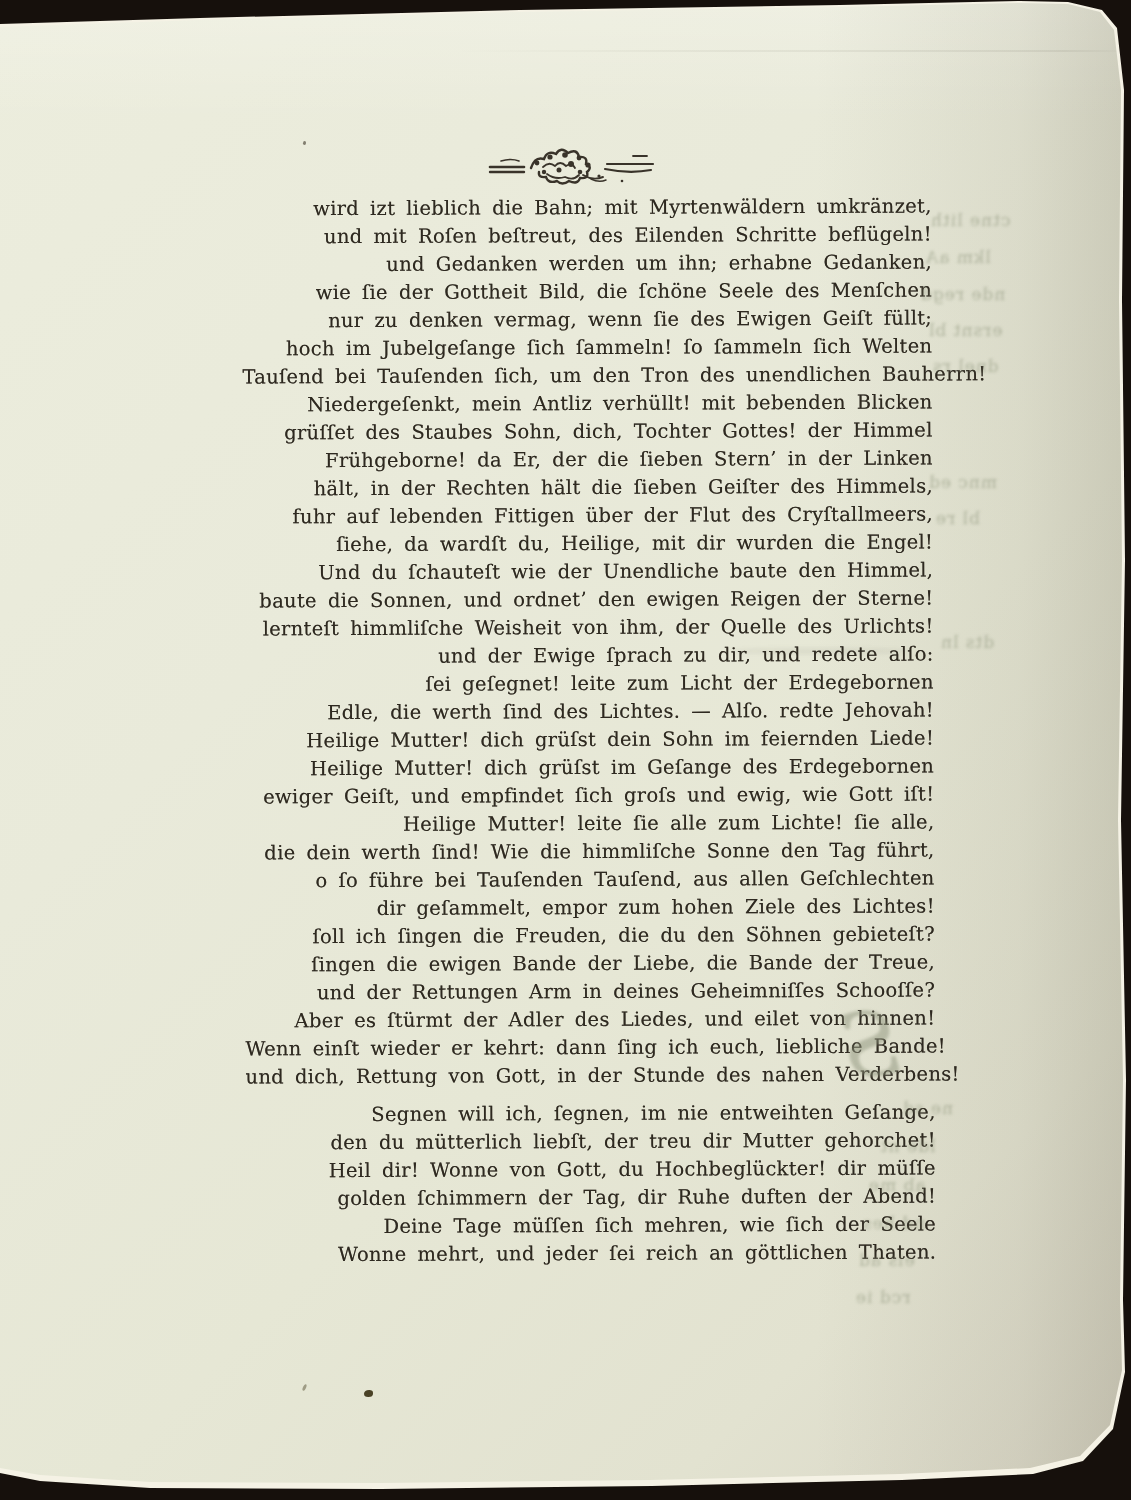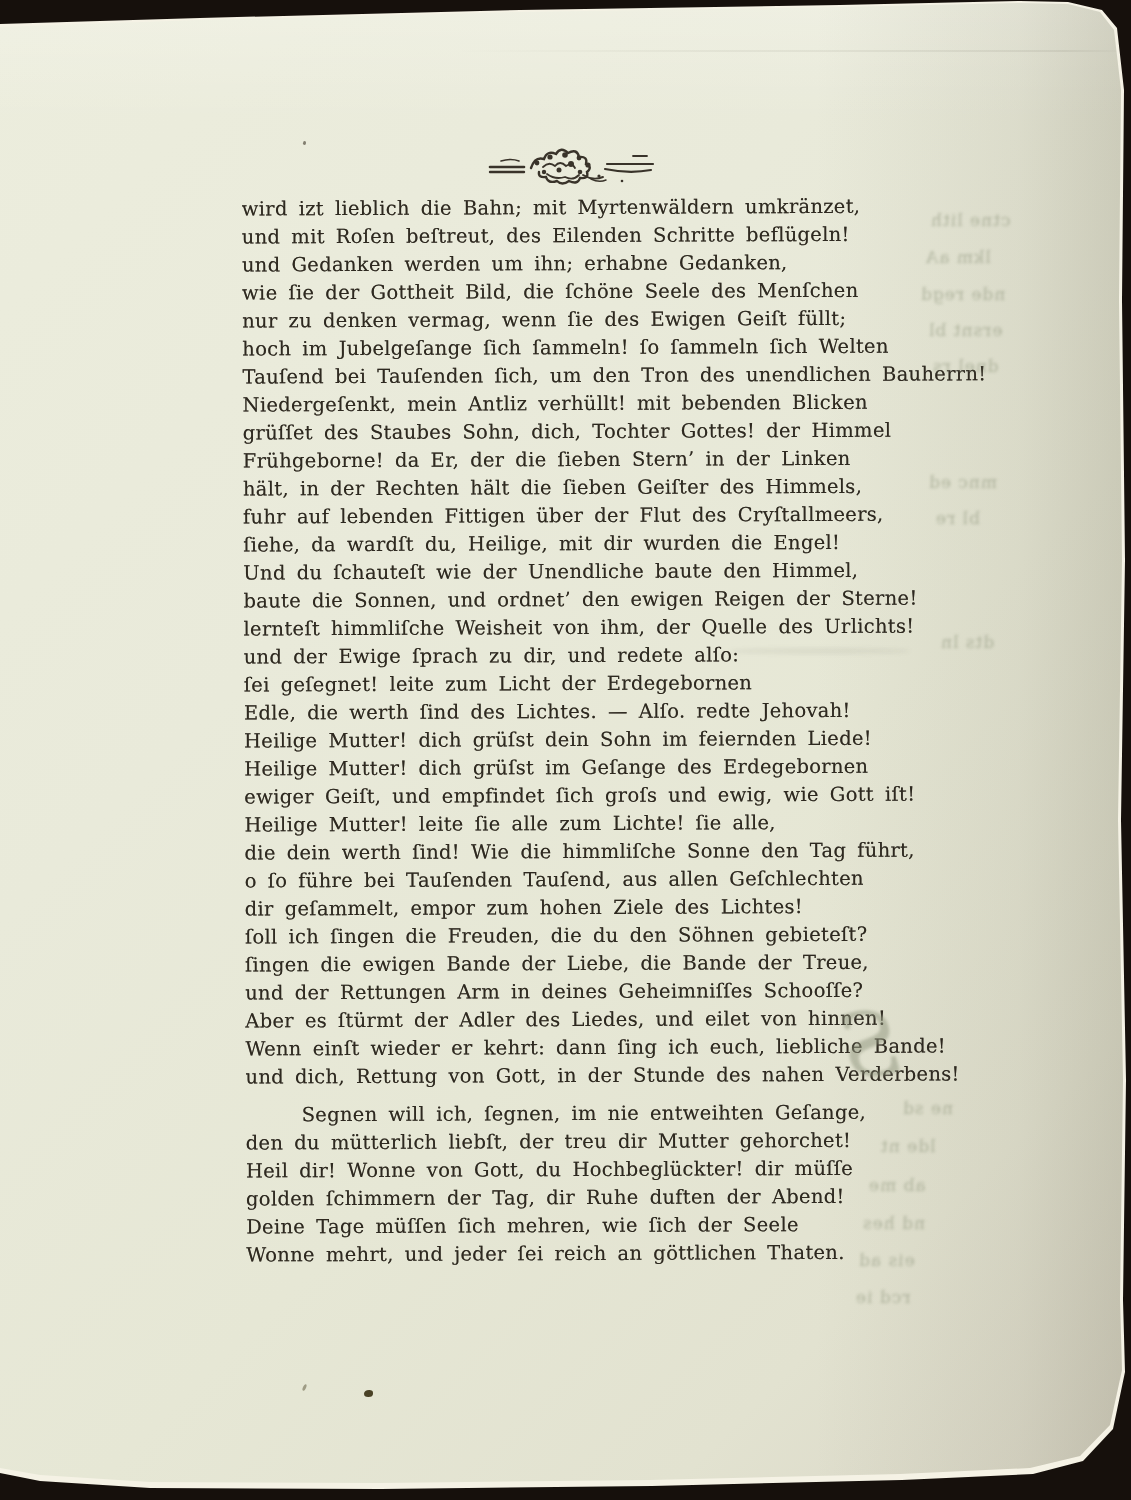--- a/index.html
+++ b/index.html
@@ -22,20 +22,21 @@
   .page{
     position:absolute;inset:0;
     background:
       linear-gradient(to right, rgba(0,0,0,0) 72%, rgba(108,102,82,.10) 90%, rgba(108,102,82,.22) 99%),
       linear-gradient(to bottom, rgba(255,255,250,.25) 0%, rgba(0,0,0,0) 8%),
       linear-gradient(135deg,#eceddd 0%, #e9eada 35%, #e6e7d5 60%, #e2e2d0 82%, #d8d5c5 100%);
     clip-path:polygon(0 27px,200px 20px,520px 12px,840px 7px,1020px 3px,1068px 4px,1100px 12px,
       1114px 30px,1121px 90px,1119px 300px,1122px 560px,1118px 820px,1123px 1080px,1120px 1300px,
       1122px 1370px,1110px 1425px,1080px 1456px,1030px 1468px,900px 1474px,650px 1480px,
       380px 1483px,150px 1482px,40px 1475px,0 1468px);
+    text-align:right;
   }
   .crease{
     position:absolute;left:40%;top:50px;width:60%;height:2px;
     background:linear-gradient(to right, rgba(0,0,0,0), rgba(60,55,40,.06) 40%, rgba(60,55,40,.08) 90%, rgba(0,0,0,0));
   }
   .ornament{
     position:absolute;left:487px;top:143px;width:176px;height:46px;
   }
   .ornament svg{width:100%;height:100%;}
   .poem{

